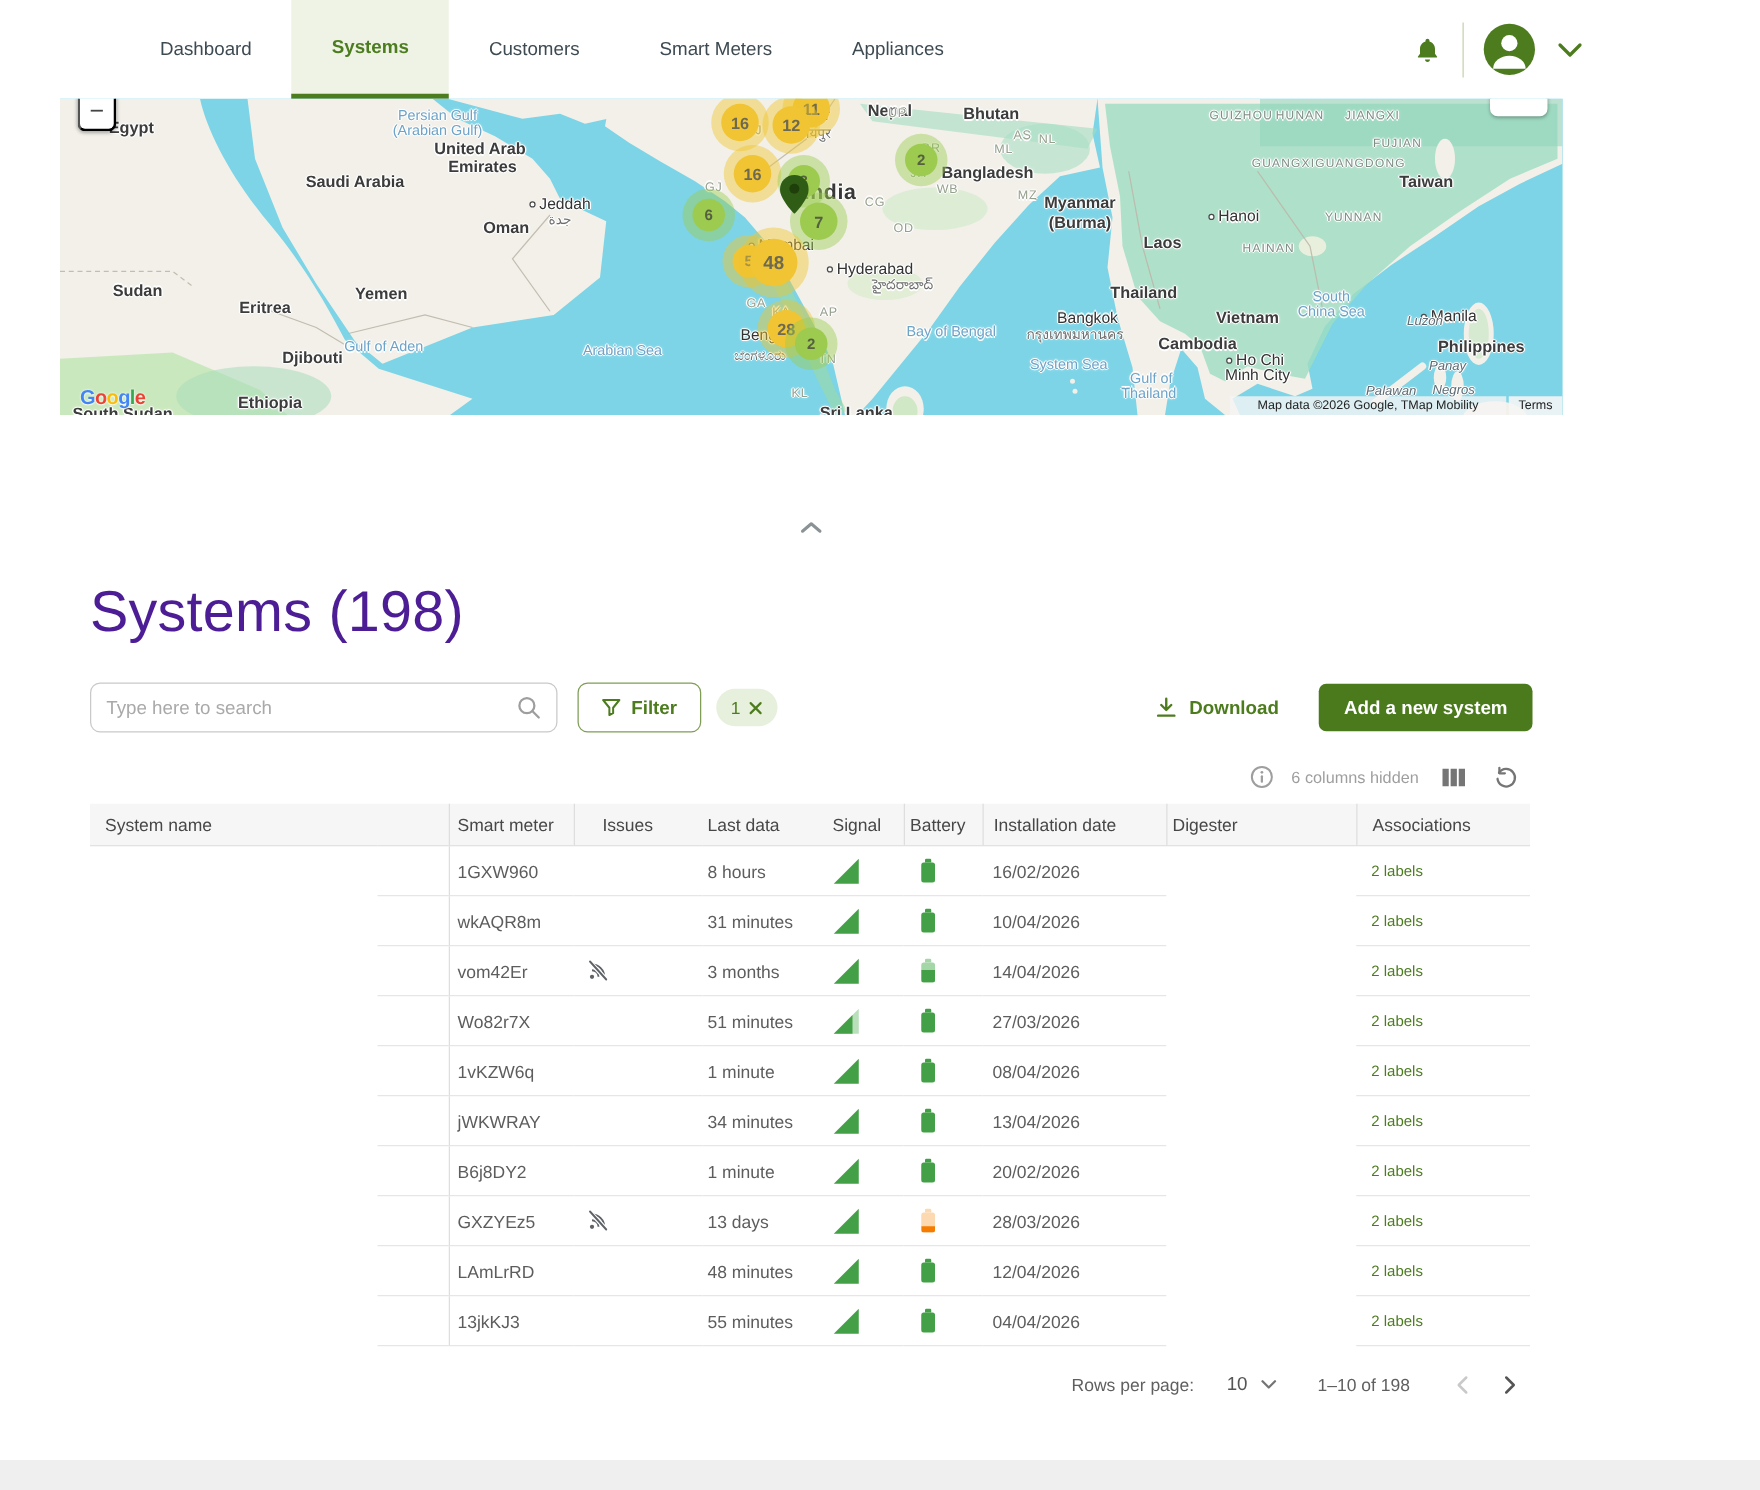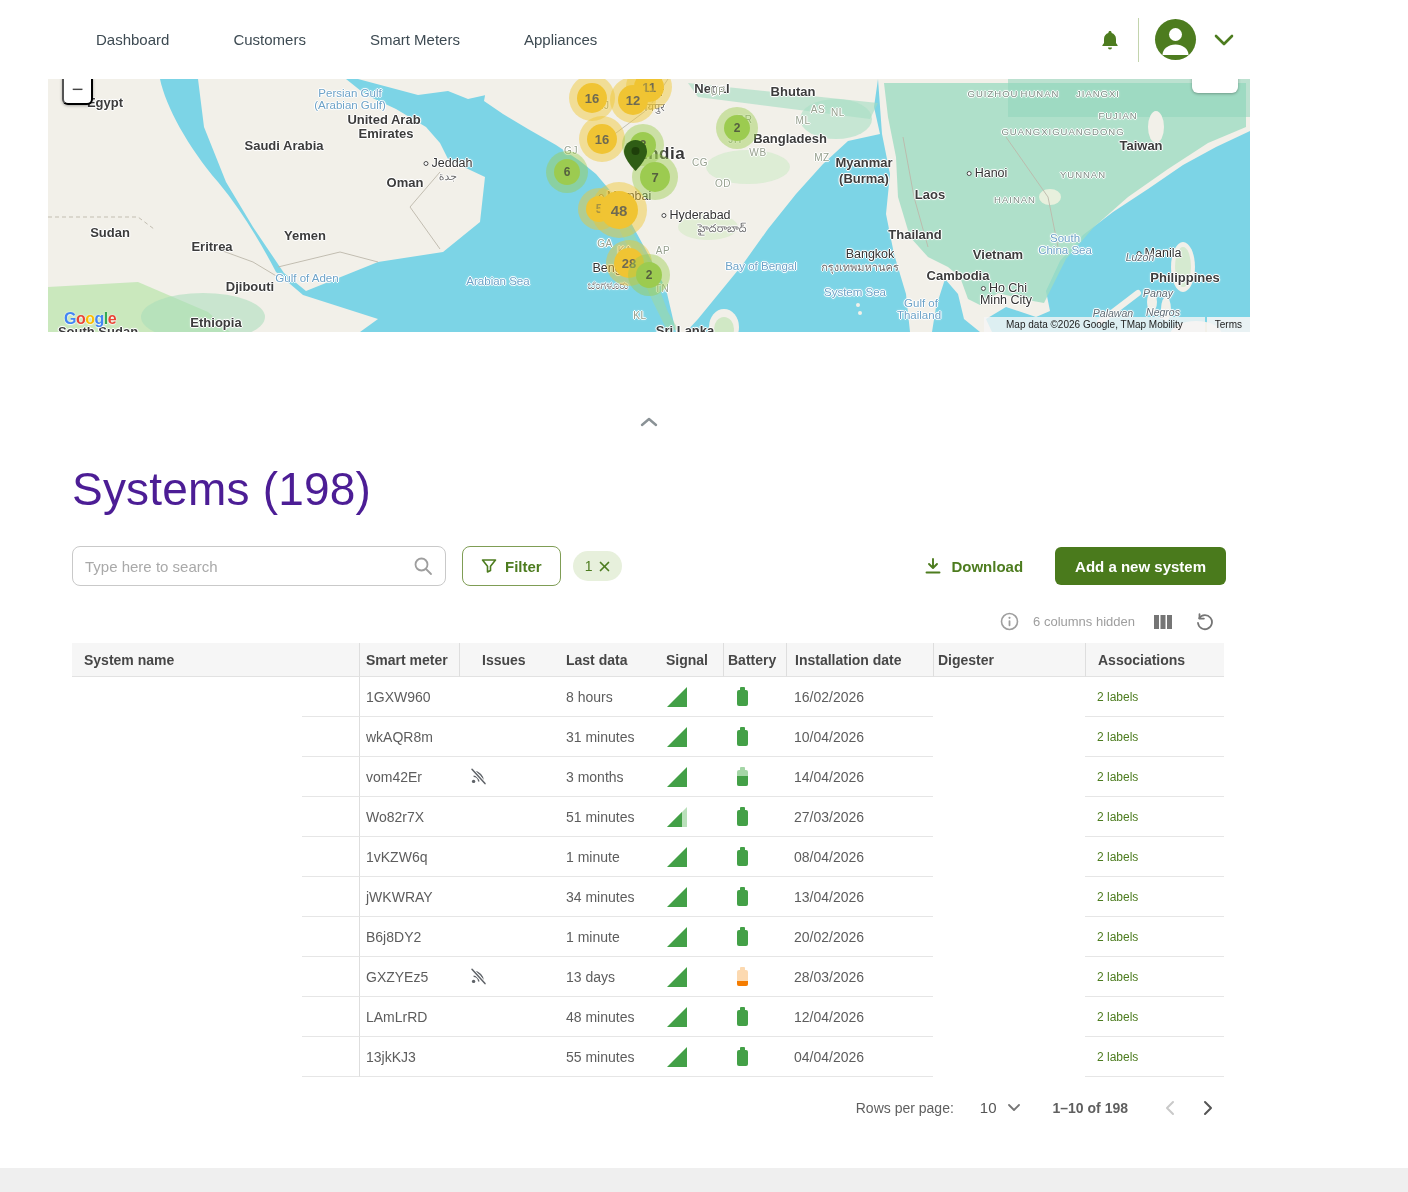--- a/index.html
+++ b/index.html
@@ -1,20 +1,20 @@
 <!DOCTYPE html>
 <html><head>
 <meta charset="utf-8">
 <style>
   * { margin:0; padding:0; box-sizing:border-box; }
   html,body { background:#fff; font-family:"Liberation Sans", sans-serif; }
   body { width:1408px; height:1192px; position:relative; overflow:hidden; }
 
   
-  .nav { height:79px; width:1250px; display:flex; justify-content:space-between; align-items:stretch; background:#fff; }
+  .nav { height:79px; width:1250px; display:flex; justify-content:space-between; align-items:stretch; background:#fff;margin-left:32px; }
   .nav-items { display:flex; padding-left:64px; }
   .nav-item { display:flex; align-items:center; padding:0 32px; font-size:15px; font-weight:500; color:#3d4a52; cursor:pointer; position:relative; }
   .nav-item.active { background:#eef3e6; color:#4d7c1f; font-weight:700; border-bottom:4px solid #4d7c1f; }
   .nav-right { display:flex; align-items:center; gap:16px; padding-right:14px; }
   .nav-divider { width:1px; height:44px; background:#c3d4ad; }
   .avatar { width:41px; height:41px; border-radius:50%; background:#4d7c1f; position:relative; overflow:hidden; }
   .avatar svg { position:absolute; left:0; top:0; }
 
   
   .map { position:relative; width:1202px; height:253px; margin-left:48px; overflow:hidden; background:#7cd4e6; }
@@ -61,21 +61,21 @@
   .download-btn { display:flex; align-items:center; gap:9px; color:#4d7c1f; font-size:15px; font-weight:700; cursor:pointer; }
   .add-btn { margin-left:32px; height:38px; padding:0 20px; background:#4a7a1c; color:#fff; border:none; border-radius:6px; font-size:15px; font-weight:700; font-family:"Liberation Sans",sans-serif; cursor:pointer; }
 
   .meta-row { display:flex; align-items:center; justify-content:flex-end; gap:14px; margin:26px 36px 12px 24px; }
   .meta-text { font-size:13px; color:#9e9e9e; }
   .meta-icon { cursor:pointer; line-height:0; }
 
   
   .tbl { margin:0 24px; width:1152px; font-size:14px; color:#5d5d5d; }
   .trow, .thead { display:grid; grid-template-columns:230px 57px 100px 103px 102px 59px 63px 147px 152px 139px; }
-  .thead { background:#f6f6f6; height:34px; font-size:14px; color:#474747; font-weight:700; }
+  .thead { background:#f6f6f6; height:34px; font-size:14px; color:#474747; font-weight:400; }
   .thead > div { display:flex; align-items:center; border-bottom:1px solid #e2e2e2; }
   .trow { height:40px; }
   .trow > div { display:flex; align-items:center; border-bottom:1px solid #e6e6e6; }
   .trow > .c-sys, .trow > .c-dig { border-bottom:none; }
   .c-smart { border-left:1px solid #dedede; padding-left:6px; }
   .thead .c-issues { border-left:1px solid #dedede; }
   .thead .c-batt, .thead .c-inst, .thead .c-dig, .thead .c-assoc { border-left:1px solid #dedede; }
   .c-sys { padding-left:12px; }
   .c-issues { padding-left:10px; }
   .thead .c-issues { padding-left:22px; }
@@ -106,20 +106,21 @@
   .pg-arrow { cursor:pointer; line-height:0; }
 
   .bottom-strip { position:absolute; left:0; bottom:0; width:1408px; height:24px; background:#efefef; }
 </style>
 </head>
 <body>
 
 <header class="nav">
   <nav class="nav-items" id="nav-items">
       <div class="nav-item">Dashboard</div>
+      <div class="nav-item active">Systems</div>
       <div class="nav-item">Customers</div>
       <div class="nav-item">Smart Meters</div>
       <div class="nav-item">Appliances</div>
     </nav>
   <div class="nav-right">
     <span style="line-height:0;cursor:pointer;">
       <svg width="24" height="24" viewBox="0 0 24 24">
           <path fill="#4d7c1f" d="M12 3c-.9 0-1.6.7-1.6 1.6v.5C7.8 5.8 6 8.1 6 11v4l-1.6 2.2c-.3.4 0 .8.4.8h14.4c.4 0 .7-.4.4-.8L18 15v-4c0-2.9-1.8-5.2-4.4-5.9v-.5C13.6 3.7 12.9 3 12 3z"></path>
           <path fill="#4d7c1f" d="M10 19.5h4c0 1.1-.9 2-2 2s-2-.9-2-2z"></path>
         </svg>
@@ -666,21 +667,21 @@
   </div>
 
   <div class="pager">
     <span>Rows per page:</span>
     <span class="rpp">
       <span class="val">10</span>
       <svg width="14" height="9" viewBox="0 0 14 9">
           <polyline points="2,2 7,7 12,2" fill="none" stroke="#757575" stroke-width="1.8" stroke-linecap="round" stroke-linejoin="round"></polyline>
         </svg>
     </span>
-    <span style="margin-left:6px;font-weight:bold;">1–10 of 198</span>
+    <span style="margin-left:6px;">1–10 of 198</span>
     <span class="pg-arrows">
       <span class="pg-arrow">
         <svg width="11" height="16" viewBox="0 0 11 16">
             <polyline points="9,2 3,8 9,14" fill="none" stroke="#c9c9c9" stroke-width="2" stroke-linecap="round" stroke-linejoin="round"></polyline>
           </svg>
       </span>
       <span class="pg-arrow">
         <svg width="11" height="16" viewBox="0 0 11 16">
             <polyline points="2,2 8,8 2,14" fill="none" stroke="#555" stroke-width="2" stroke-linecap="round" stroke-linejoin="round"></polyline>
           </svg>

